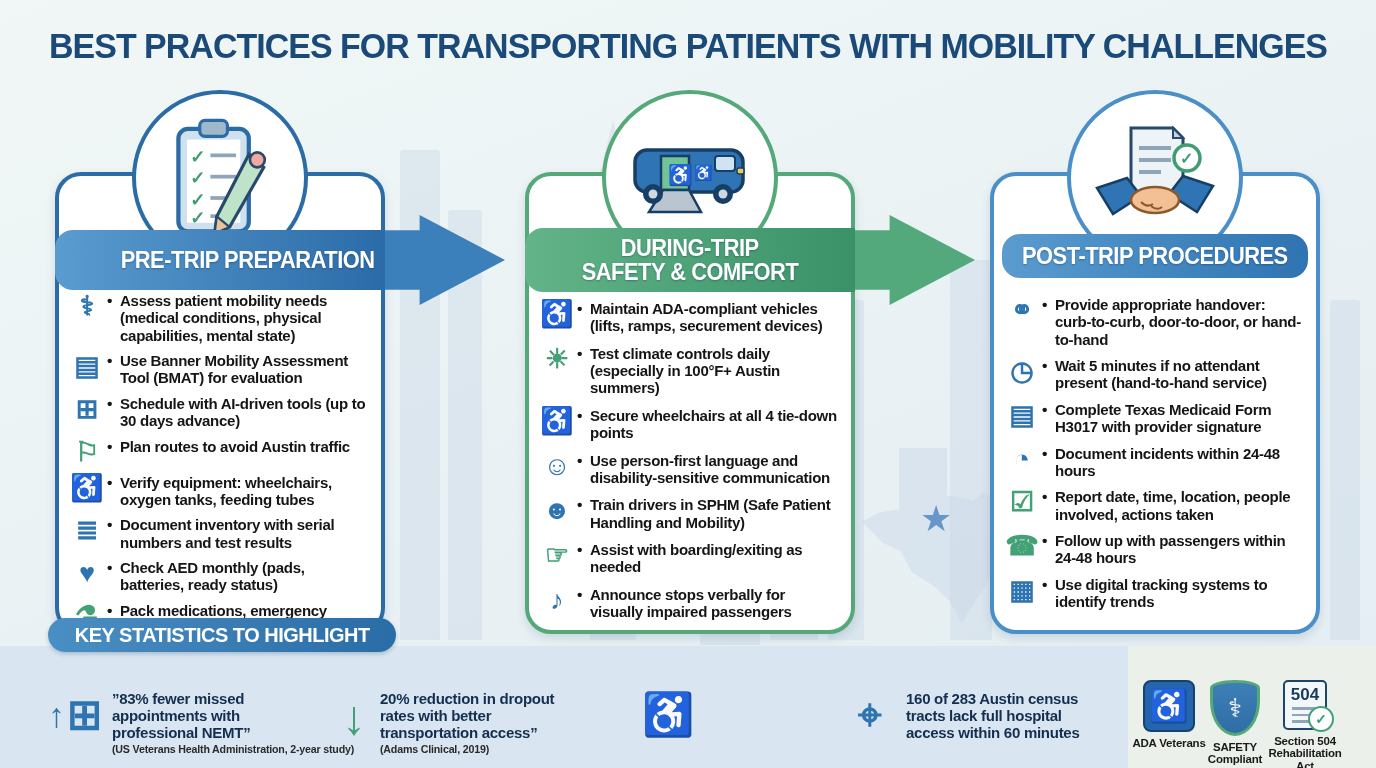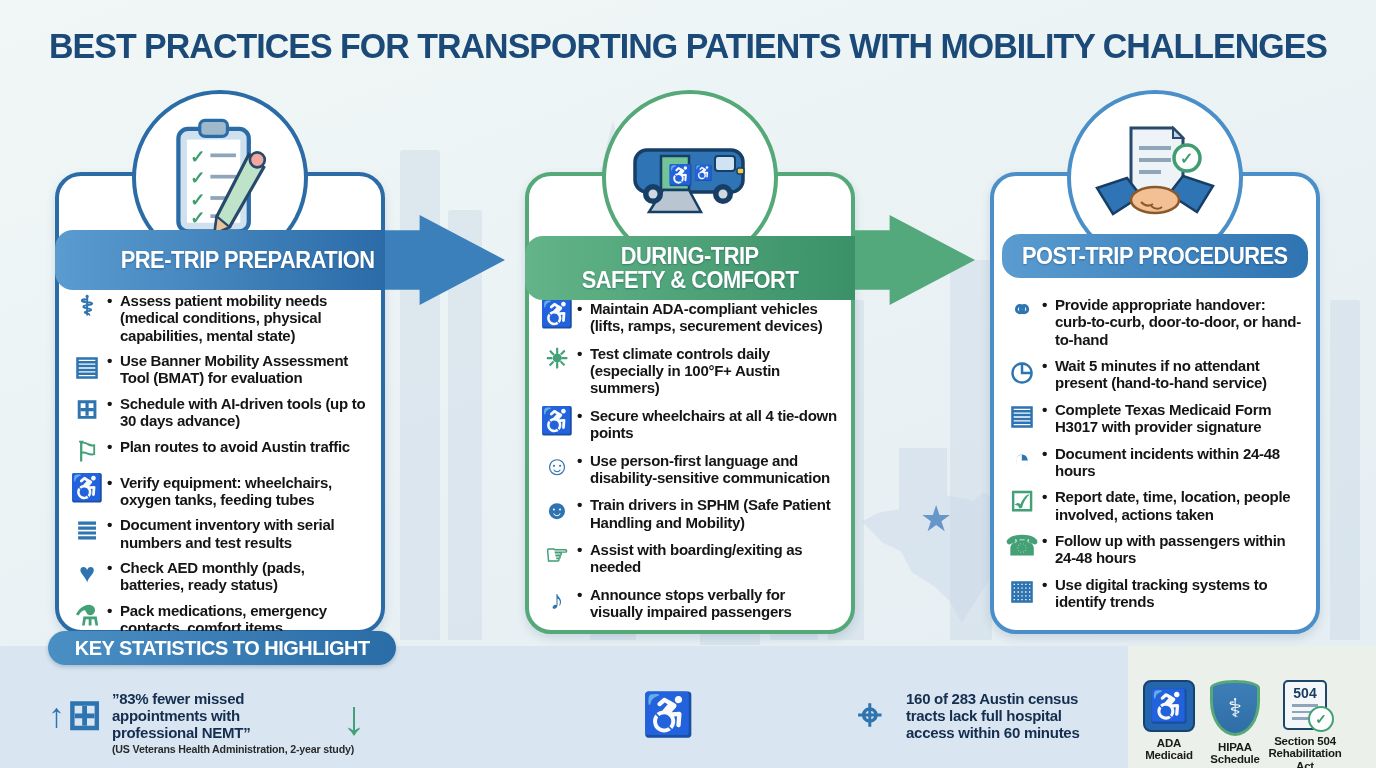--- a/index.html
+++ b/index.html
@@ -15,50 +15,50 @@
     color:#1b4a78;letter-spacing:-1px;transform:scaleX(.97);white-space:nowrap;}
   
   .card{position:absolute;top:172px;width:330px;height:462px;background:#fff;border:4px solid;border-radius:26px;box-shadow:0 4px 10px rgba(40,80,120,.16);box-sizing:border-box;}
   .cb{border-color:#2b6ca7;}
   .cg{border-color:#55a877;}
   .cb3{border-color:#4a8fc7;}
   .dome{position:absolute;top:90px;width:176px;height:176px;background:#fff;border:4px solid;border-radius:50%;z-index:3;display:flex;align-items:center;justify-content:center;box-sizing:border-box;}
   .banner{position:absolute;z-index:4;height:60px;border-radius:18px 0 0 18px;display:flex;flex-direction:column;justify-content:center;box-sizing:border-box;align-items:center;}
   .banner .bt{color:#fff;font-weight:800;font-size:23px;letter-spacing:-.5px;transform:scaleX(.95);text-shadow:0 1px 2px rgba(0,40,80,.35);line-height:1.05;}
   .bannerblue{background:linear-gradient(90deg,#5a9cd0,#2b6ba8);}
-  .bannergreen{background:linear-gradient(90deg,#63b488,#3a9168);margin-top:8px;}
+  .bannergreen{background:linear-gradient(90deg,#63b488,#3a9168);}
   .banner3{border-radius:18px;background:linear-gradient(90deg,#5a9cd0,#2f74b2);text-align:center;}
   .arrowhead{position:absolute;z-index:2;}
   .ah-b{background:#3b80ba;}
   .ah-g{background:#53a87c;}
   .ah{clip-path:polygon(0 19%,30% 19%,30% 3%,100% 50%,30% 97%,30% 81%,0 81%);}
   
   .items{position:absolute;display:flex;flex-direction:column;}
   .item{display:flex;align-items:flex-start;}
   .ic{flex:0 0 40px;text-align:center;font-size:27px;line-height:1;padding-top:1px;font-weight:bold;}
   .ib{color:#2e74b0;} .ig{color:#44a076;}
   .bullet{flex:0 0 13px;color:#161616;font-weight:800;font-size:15.5px;line-height:1.12;}
   .txt{color:#151515;font-weight:700;font-size:15.5px;line-height:1.12;letter-spacing:-.3px;display:inline-block;transform:scaleX(.97);transform-origin:left top;}
   
   .band{position:absolute;left:0;top:646px;width:1376px;height:122px;background:#d9e6f1;}
   .band-badges{position:absolute;left:1128px;top:646px;width:248px;height:122px;background:#ebf0ea;}
-  .pill{position:absolute;left:48px;top:631px;width:348px;height:34px;border-radius:17px;background:linear-gradient(90deg,#4a8fc4,#2a6ca6);display:flex;align-items:center;justify-content:center;z-index:5;box-shadow:0 2px 4px rgba(20,60,100,.25);}
+  .pill{position:absolute;left:48px;top:618px;width:348px;height:34px;border-radius:17px;background:linear-gradient(90deg,#4a8fc4,#2a6ca6);display:flex;align-items:center;justify-content:center;z-index:5;box-shadow:0 2px 4px rgba(20,60,100,.25);}
   .pill span{color:#fff;font-weight:800;font-size:21px;letter-spacing:-.5px;transform:scaleX(.95);}
   .stat{position:absolute;top:690px;display:flex;align-items:flex-start;}
   .sticon{font-size:42px;line-height:1;font-weight:bold;padding-top:4px;}
   .staccent{font-size:34px;line-height:1;font-weight:bold;padding-top:8px;margin-right:2px;}
   .sttext{font-weight:800;color:#152e4f;font-size:15.5px;line-height:1.1;letter-spacing:-.3px;transform:scaleX(.97);transform-origin:left top;}
   .stsrc{font-weight:600;color:#2a2a2a;font-size:11px;letter-spacing:-.2px;white-space:nowrap;margin-top:2px;transform:scaleX(.97);transform-origin:left top;}
   
   .badge{position:absolute;top:680px;display:flex;flex-direction:column;align-items:center;width:74px;}
   .badge .lbl{margin-top:5px;font-size:11.5px;font-weight:800;color:#1a1a1a;text-align:center;line-height:1.08;letter-spacing:-.2px;}
   .ada-box{width:48px;height:48px;border-radius:8px;background:#2565ae;border:2px solid #16426f;color:#fff;font-size:32px;display:flex;align-items:center;justify-content:center;}
   .shield{width:44px;height:50px;background:linear-gradient(180deg,#3f7fb8,#2e6da5);border:3px solid #57a877;border-radius:50% 50% 50% 50%/14% 14% 62% 62%;color:#fff;font-size:26px;display:flex;align-items:center;justify-content:center;}
   .scroll{position:relative;width:44px;height:50px;background:#f4f7fa;border:2.5px solid #1e4668;border-radius:5px;display:flex;flex-direction:column;align-items:center;padding-top:4px;box-sizing:border-box;}
-  .scroll .num{font-weight:800;font-size:14px;color:#173a5e;line-height:1;}
+  .scroll .num{font-weight:800;font-size:17px;color:#173a5e;line-height:1;}
   .scroll .ln{width:26px;height:2.5px;background:#8fa6ba;margin-top:4px;}
   .scroll .chk{position:absolute;right:-9px;bottom:-4px;width:22px;height:22px;border-radius:50%;background:#fff;border:2.5px solid #44a076;color:#3f9d6f;font-weight:800;font-size:14px;display:flex;align-items:center;justify-content:center;}
 </style>
 </head>
 <body>
 
 <div class="stage">
 
   <div class="bldg" style="left:400px;top:150px;width:40px;height:490px"></div>
   <div class="bldg" style="left:448px;top:210px;width:34px;height:430px"></div>
@@ -265,40 +265,44 @@
     <span class="staccent ib">↑</span>
     <span class="sticon ib">⊞</span>
     <div style="margin-left:10px;width:218px">
       <div class="sttext">”83% fewer missed appointments with professional NEMT”</div>
       <div class="stsrc">(US Veterans Health Administration, 2-year study)</div>
     </div>
   </div>
 
   <div class="stat" style="left:342px">
     <span class="sticon ig" style="font-size:48px">↓</span>
+    <div style="margin-left:14px;width:212px">
+      <div class="sttext">20% reduction in dropout rates with better transportation access”</div>
+      <div class="stsrc">(Adams Clinical, 2019)</div>
+    </div>
   </div>
 
   <div class="stat" style="left:642px">
     <span class="sticon ib">♿</span>
   </div>
 
   <div class="stat" style="left:858px">
     <span class="sticon ib">⌖</span>
     <div style="margin-left:24px;width:198px">
       <div class="sttext">160 of 283 Austin census tracts lack full hospital access within 60 minutes</div>
     </div>
   </div>
 
   <div class="badge" style="left:1132px">
     <div class="ada-box">♿</div>
-    <div class="lbl">ADA Medicaid</div>
+    <div class="lbl">ADA Veterans</div>
   </div>
   <div class="badge" style="left:1198px">
     <div class="shield">⚕</div>
-    <div class="lbl">HIPAA Schedule</div>
+    <div class="lbl">SAFETY Compliant</div>
   </div>
   <div class="badge" style="left:1268px">
     <div class="scroll">
       <span class="num">504</span>
       <span class="ln"></span>
       <span class="ln"></span>
       <span class="ln"></span>
       <span class="chk">✓</span>
     </div>
     <div class="lbl">Section 504 Rehabilitation Act</div>

